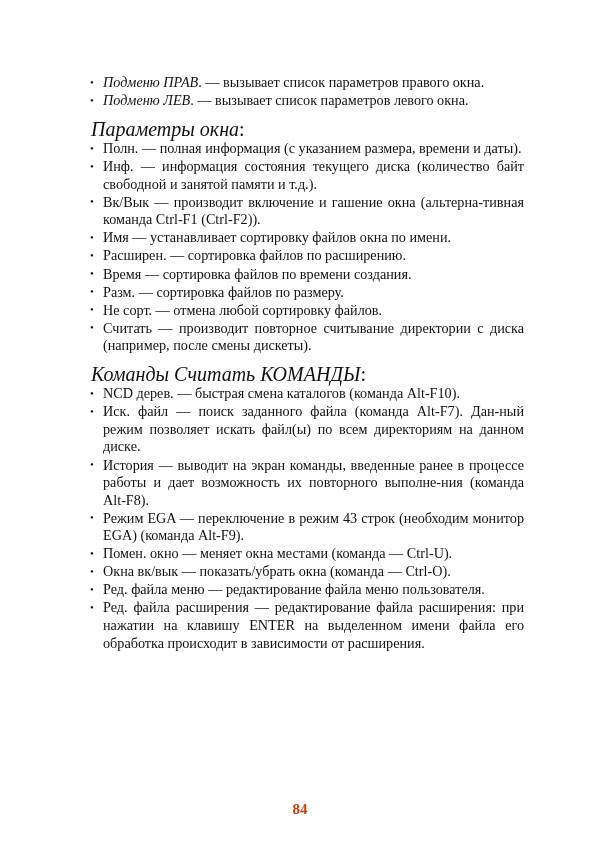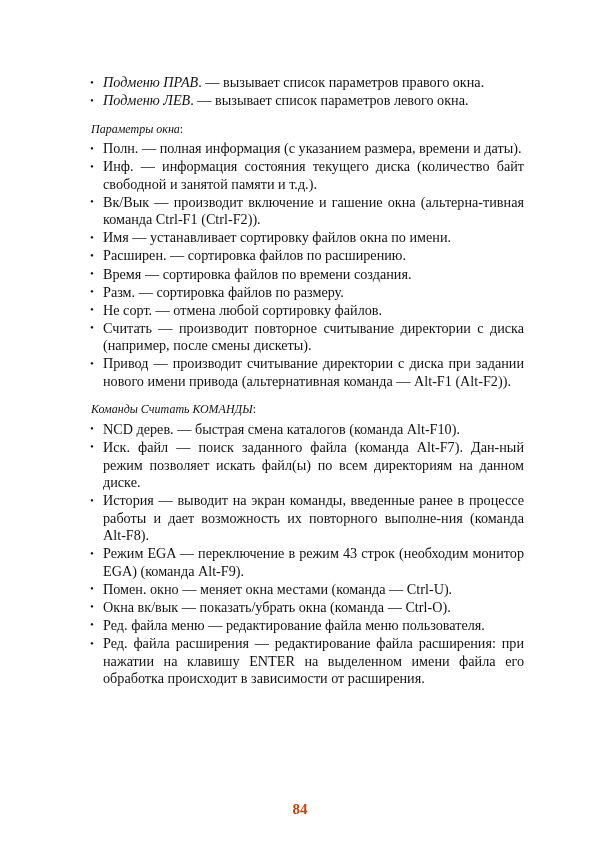--- a/index.html
+++ b/index.html
@@ -29,21 +29,21 @@
 
   .text-column {
     position: absolute;
     left: 88px;
     top: 74px;
     width: 436px;
   }
 
   
   .subheading {
-    font-size: 12px;
+    font-size: 20px;
     line-height: 17.6px;
     font-style: italic;
     margin: 0;
     padding: 0;
     text-indent: 3px;
   }
   .subheading .plain {
     font-style: normal;
   }
   .gap-before {
@@ -123,21 +123,20 @@
     <ul class="bullets">
       <li><span>Полн. — полная информация (с указанием размера, времени и даты).</span></li>
       <li><span>Инф. — информация состояния текущего диска (количество байт свободной и занятой памяти и т.д.).</span></li>
       <li><span>Вк/Вык — производит включение и гашение окна (альтерна-тивная команда Ctrl-F1 (Ctrl-F2)).</span></li>
       <li class="ragged"><span>Имя — устанавливает сортировку файлов окна по имени.</span></li>
       <li class="ragged"><span>Расширен. — сортировка файлов по расширению.</span></li>
       <li class="ragged"><span>Время — сортировка файлов по времени создания.</span></li>
       <li class="ragged"><span>Разм. — сортировка файлов по размеру.</span></li>
       <li class="ragged"><span>Не сорт. — отмена любой сортировку файлов.</span></li>
       <li><span>Считать — производит повторное считывание директории с диска (например, после смены дискеты).</span></li>
-      <li><span>Привод — производит считывание директории с диска при задании нового имени привода (альтернативная команда — Alt-F1 (Alt-F2)).</span></li>
     </ul>
 
     <p class="subheading gap-before gap-after"><span>Команды Считать КОМАНДЫ</span><span class="plain">:</span></p>
 
     <ul class="bullets">
       <li class="ragged"><span>NCD дерев. — быстрая смена каталогов (команда Alt-F10).</span></li>
       <li><span>Иск. файл — поиск заданного файла (команда Alt-F7). Дан-ный режим позволяет искать файл(ы) по всем директориям на данном диске.</span></li>
       <li><span>История — выводит на экран команды, введенные ранее в процессе работы и дает возможность их повторного выполне-ния (команда Alt-F8).</span></li>
       <li><span>Режим EGA — переключение в режим 43 строк (необходим монитор EGA) (команда Alt-F9).</span></li>
       <li class="ragged"><span>Помен. окно — меняет окна местами (команда — Ctrl-U).</span></li>

